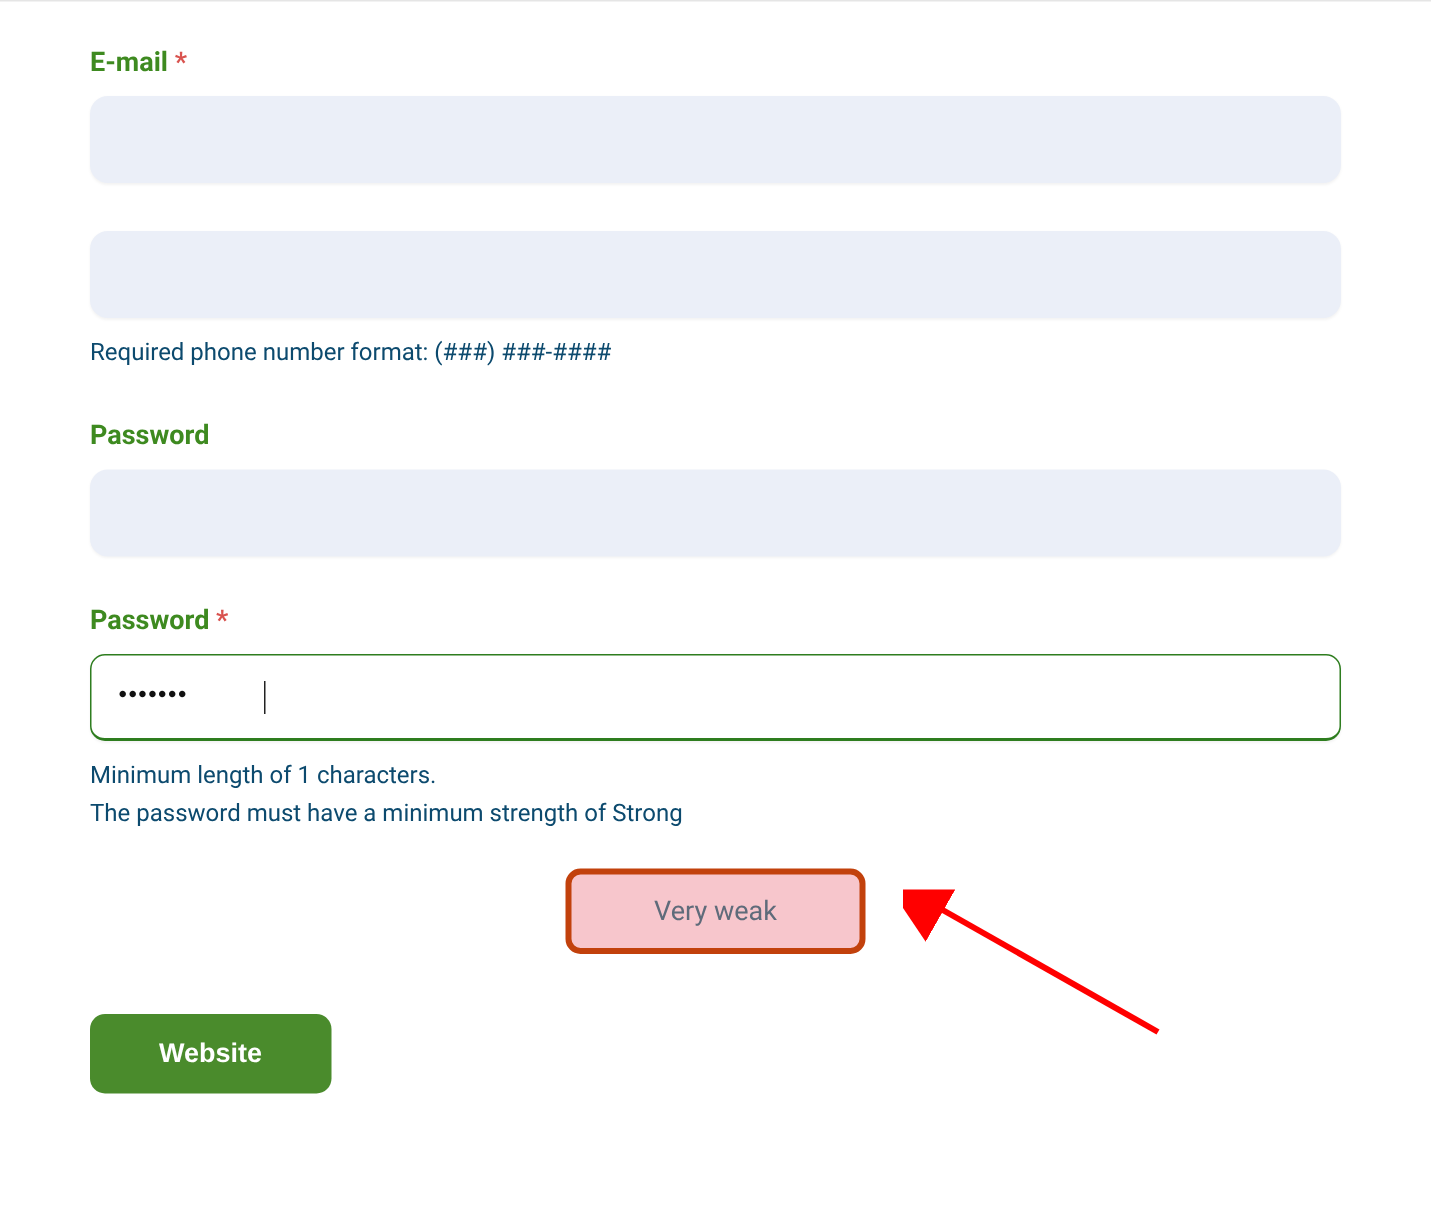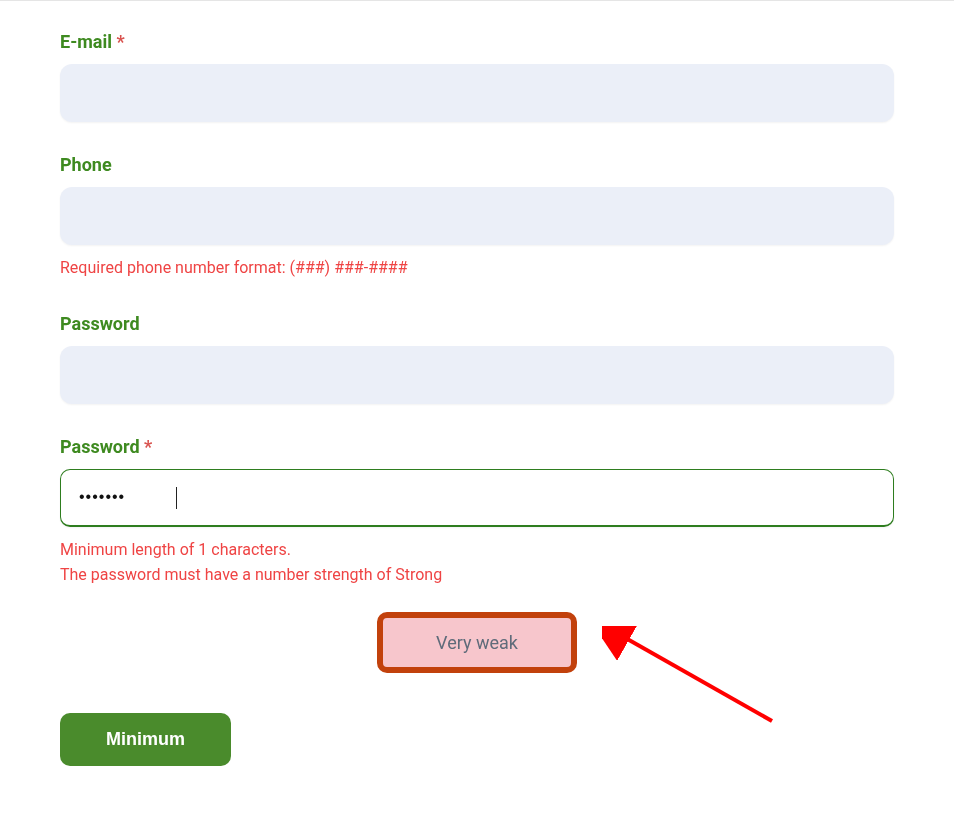--- a/index.html
+++ b/index.html
@@ -41,34 +41,34 @@
       box-shadow: 0 1px 2px rgba(0,0,0,0.05);
     }
     .form-input.active {
       background: #fff;
       border: 1px solid #2e7d1f;
       border-bottom: 2px solid #2e7d1f;
       border-radius: 10px;
     }
     .help-text {
       font-size: 16px;
-      color: #ef4444;
+      color: #0c4a6e;
       margin-top: 10px;
       line-height: 1.6;
     }
     .strength-badge-wrap {
       text-align: center;
       margin-top: 24px;
       margin-bottom: 40px;
       position: relative;
     }
     .strength-badge {
       display: inline-block;
       background: #f7c6cc;
-      border: 6px solid #c2410c;
+      border: 4px solid #c2410c;
       color: #5f6b7a;
       font-size: 18px;
       padding: 14px 50px;
       border-radius: 10px;
       min-width: 200px;
     }
     .register-btn {
       background: #4a8b2c;
       color: #fff;
       border: none;
@@ -113,21 +113,20 @@
   <div class="form-group">
     <label class="form-label">
       <span>E-mail</span>
       <span class="required">*</span>
     </label>
     <input type="text" class="form-input" value="" style="">
   </div>
 
   
   <div class="form-group">
-    <label class="form-label">Phone</label>
     <input type="text" class="form-input" value="" style="">
     <div class="help-text">Required phone number format: (###) ###-####</div>
   </div>
 
   
   <div class="form-group">
     <label class="form-label">Password</label>
     <input type="text" class="form-input" value="" style="">
   </div>
 
@@ -138,30 +137,30 @@
       <span class="required">*</span>
     </label>
     <div class="pw-container">
       <div class="form-input active" style="display:flex;align-items:center;">
         <span class="password-dots">•••••••</span>
       </div>
       <div class="cursor-line"></div>
     </div>
     <div class="help-text">
       <div>Minimum length of 1 characters.</div>
-      <div>The password must have a number strength of Strong</div>
+      <div>The password must have a minimum strength of Strong</div>
     </div>
     <div class="strength-badge-wrap">
       <span class="strength-badge">Very weak</span>
       <svg class="arrow-annot" viewBox="0 0 200 120">
         <defs>
           <marker id="ahead" markerWidth="12" markerHeight="12" refX="2" refY="6" orient="auto">
             <polygon points="0,0 12,6 0,12" fill="#ff0000"></polygon>
           </marker>
         </defs>
         <line x1="170" y1="95" x2="20" y2="10" stroke="#ff0000" stroke-width="4" marker-end="url(#ahead)"></line>
       </svg>
     </div>
   </div>
 
-  <button type="button" class="register-btn">Minimum</button>
+  <button type="button" class="register-btn">Website</button>
 
 </form>
 
 </body></html>

